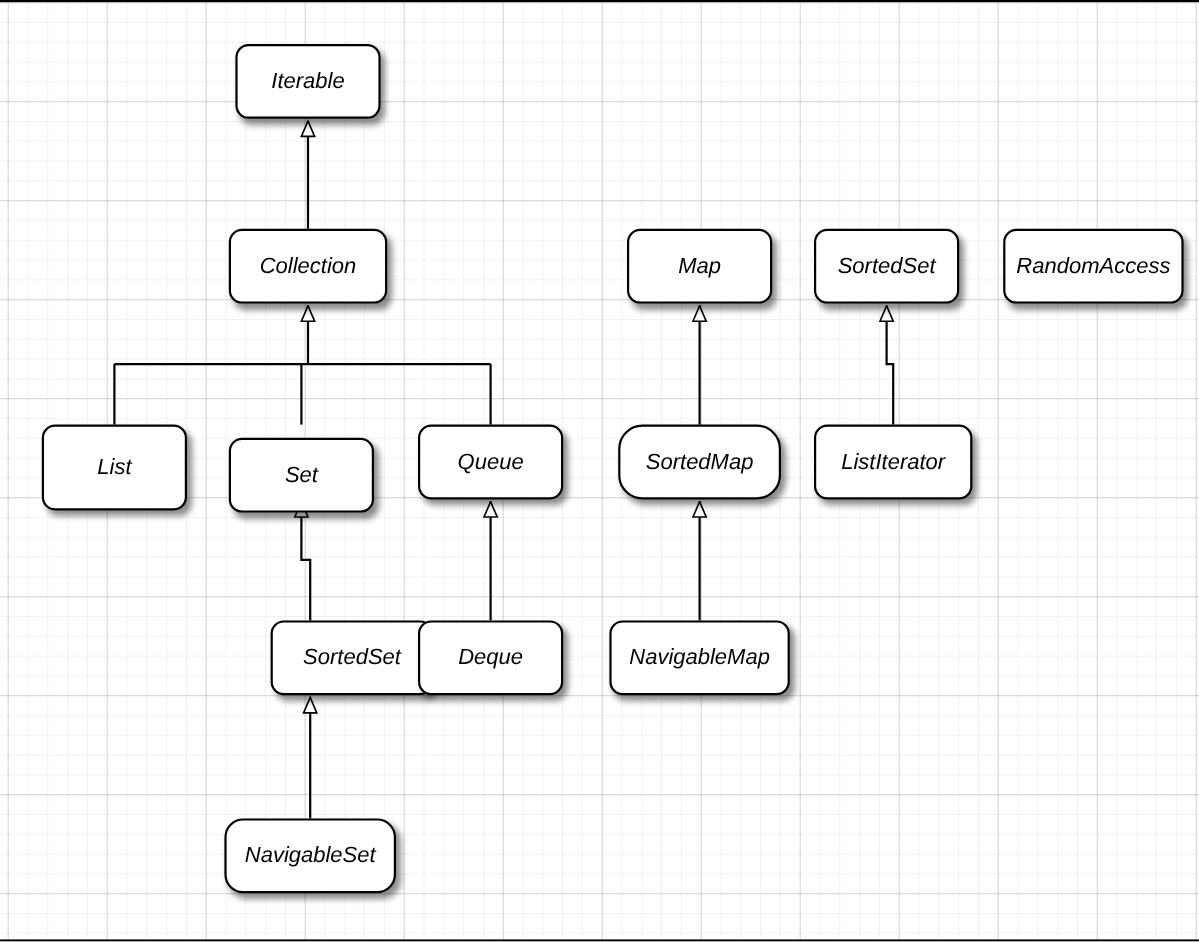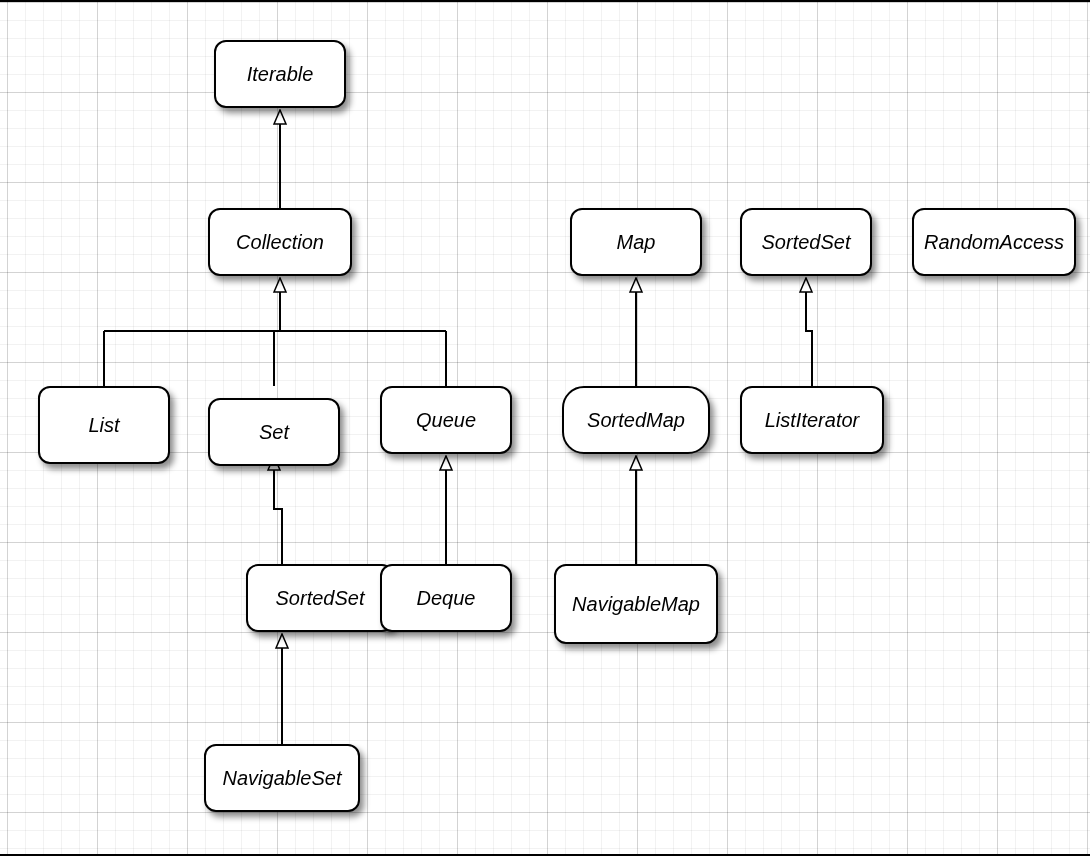--- a/index.html
+++ b/index.html
@@ -114,21 +114,21 @@
   <div class="node" style="left:740px; top:384px; width:144px; height:68px;">
     <span>ListIterator</span>
   </div>
 
   <div class="node" style="left:208px; top:562px; width:148px; height:68px;margin-left:38px;">
     <span>SortedSet</span>
   </div>
   <div class="node" style="left:380px; top:562px; width:132px; height:68px;">
     <span>Deque</span>
   </div>
-  <div class="node" style="left:554px; top:562px; width:164px; height:80px;">
+  <div class="node" style="left:554px; top:562px; width:164px; height:68px;">
     <span>NavigableMap</span>
   </div>
 
-  <div class="node" style="left:204px; top:742px; width:156px; height:68px;">
+  <div class="node" style="left:204px; top:742px; width:156px; height:68px;border-radius:17px;">
     <span>NavigableSet</span>
   </div>
 
 </div>
 
 </body></html>

